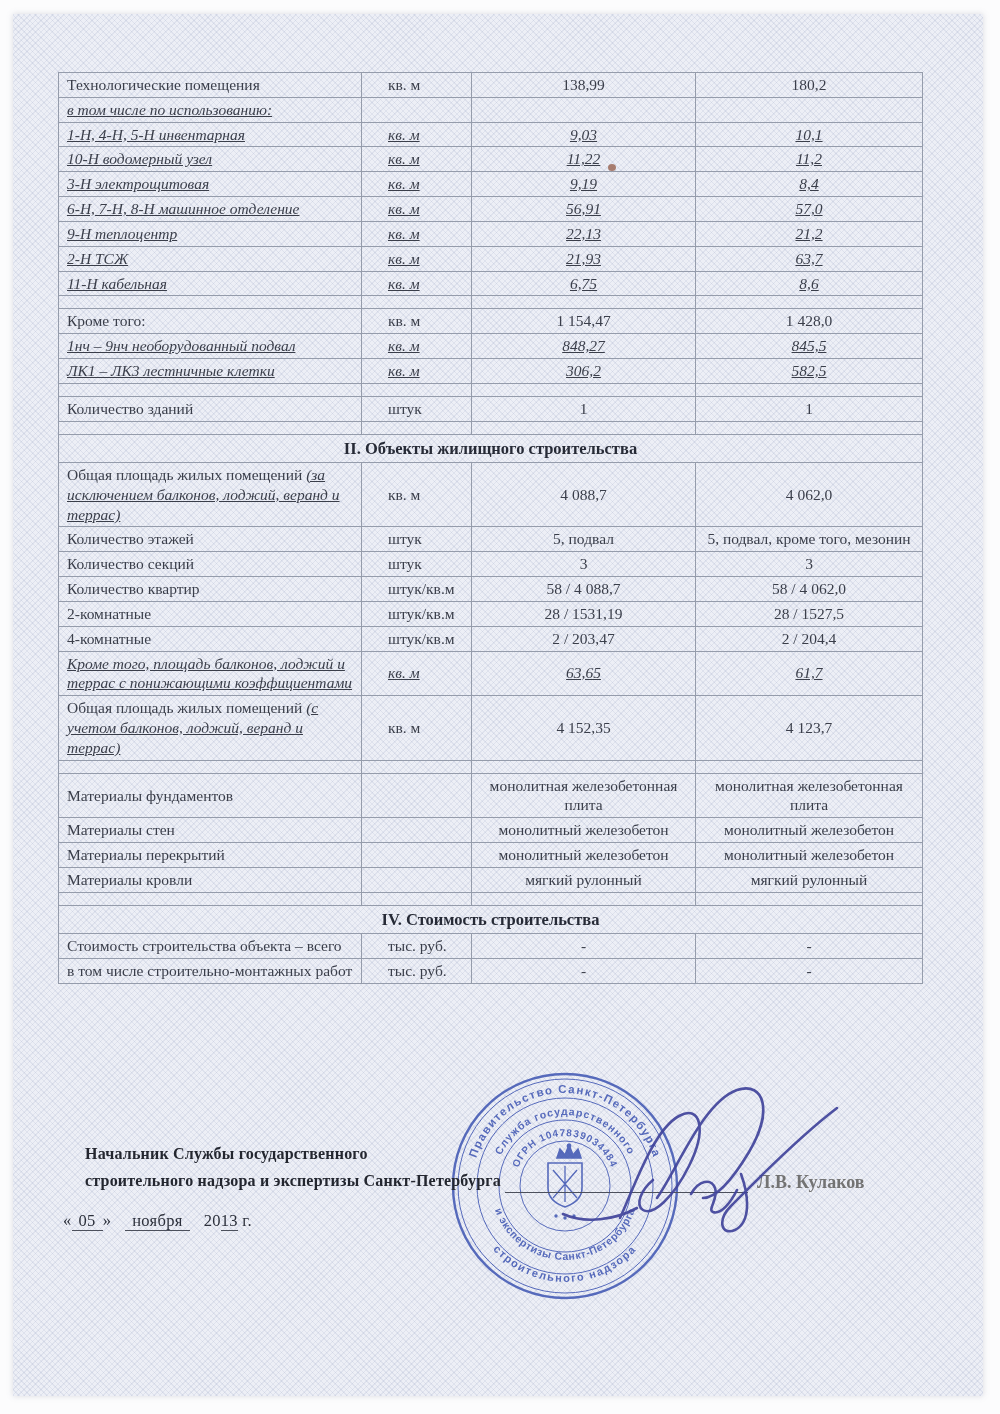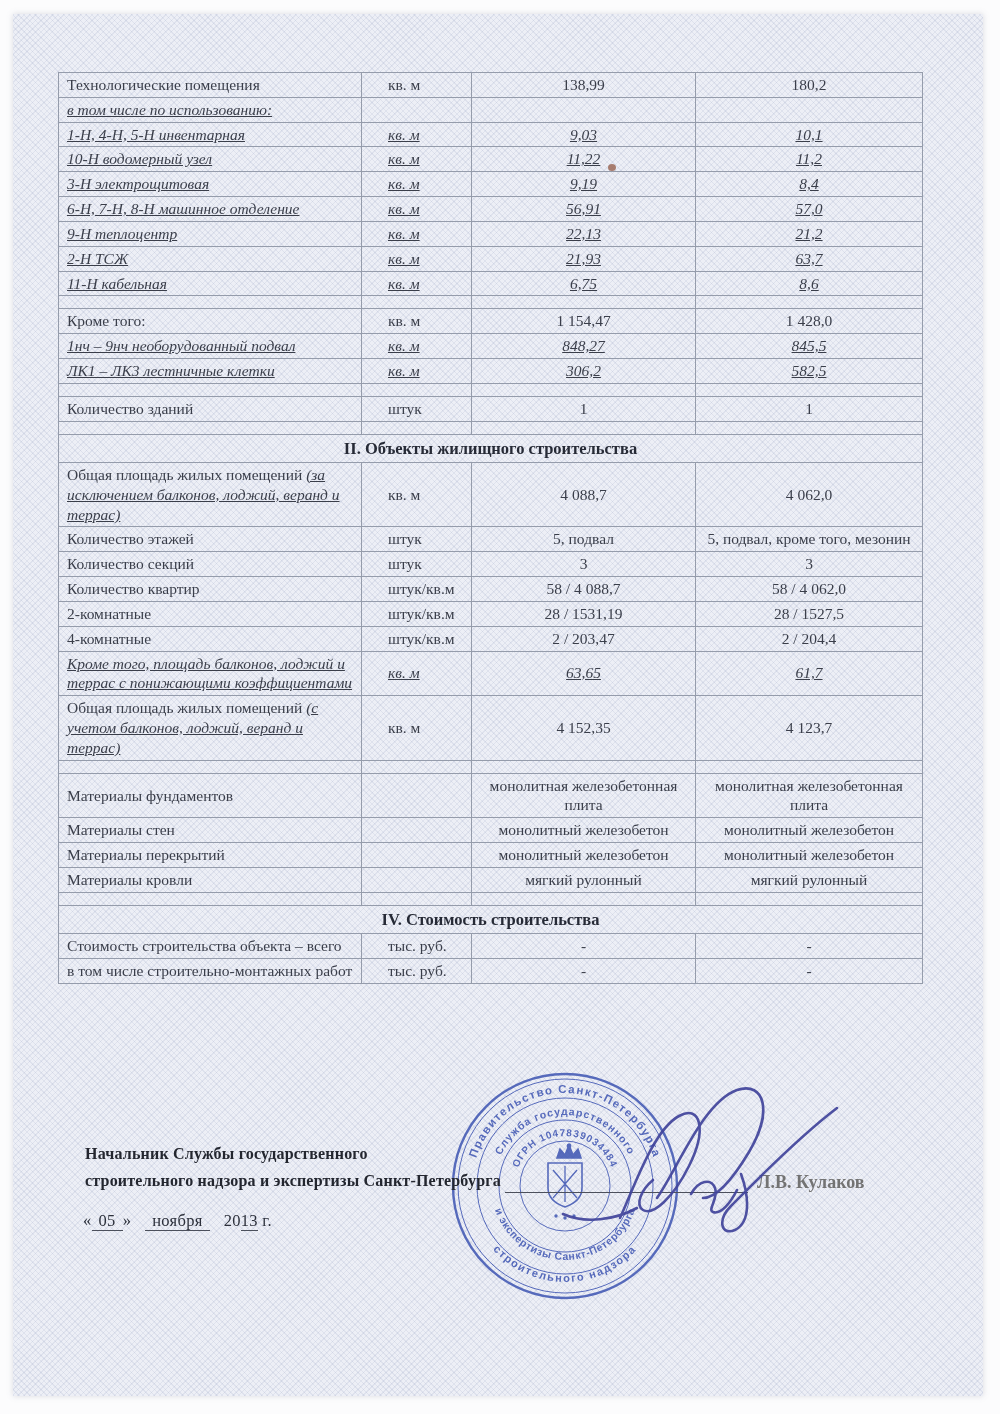--- a/index.html
+++ b/index.html
@@ -47,21 +47,20 @@
     position:absolute;left:757px;top:1172px;font-weight:bold;font-size:18px;color:#737373;
     white-space:nowrap;
   }
   .sig-line{
     position:absolute;left:505px;top:1192px;width:243px;height:0;
     border-top:1.6px solid #4c505c;
   }
   .date-line{
     position:absolute;left:63px;top:1211px;font-size:16.5px;color:#2c303b;
     letter-spacing:.3px;
-    margin-left:20px;
   }
   .date-line .u{border-bottom:1.2px solid #4c505c;}
   .date-line .pad{padding:0 7px;}
   .date-line .gap{display:inline-block;width:14px;}
   .stamp-svg{position:absolute;left:445px;top:1066px;opacity:.85;}
   .sign-svg{position:absolute;left:545px;top:1078px;}
 </style>
 </head>
 <body>
 

